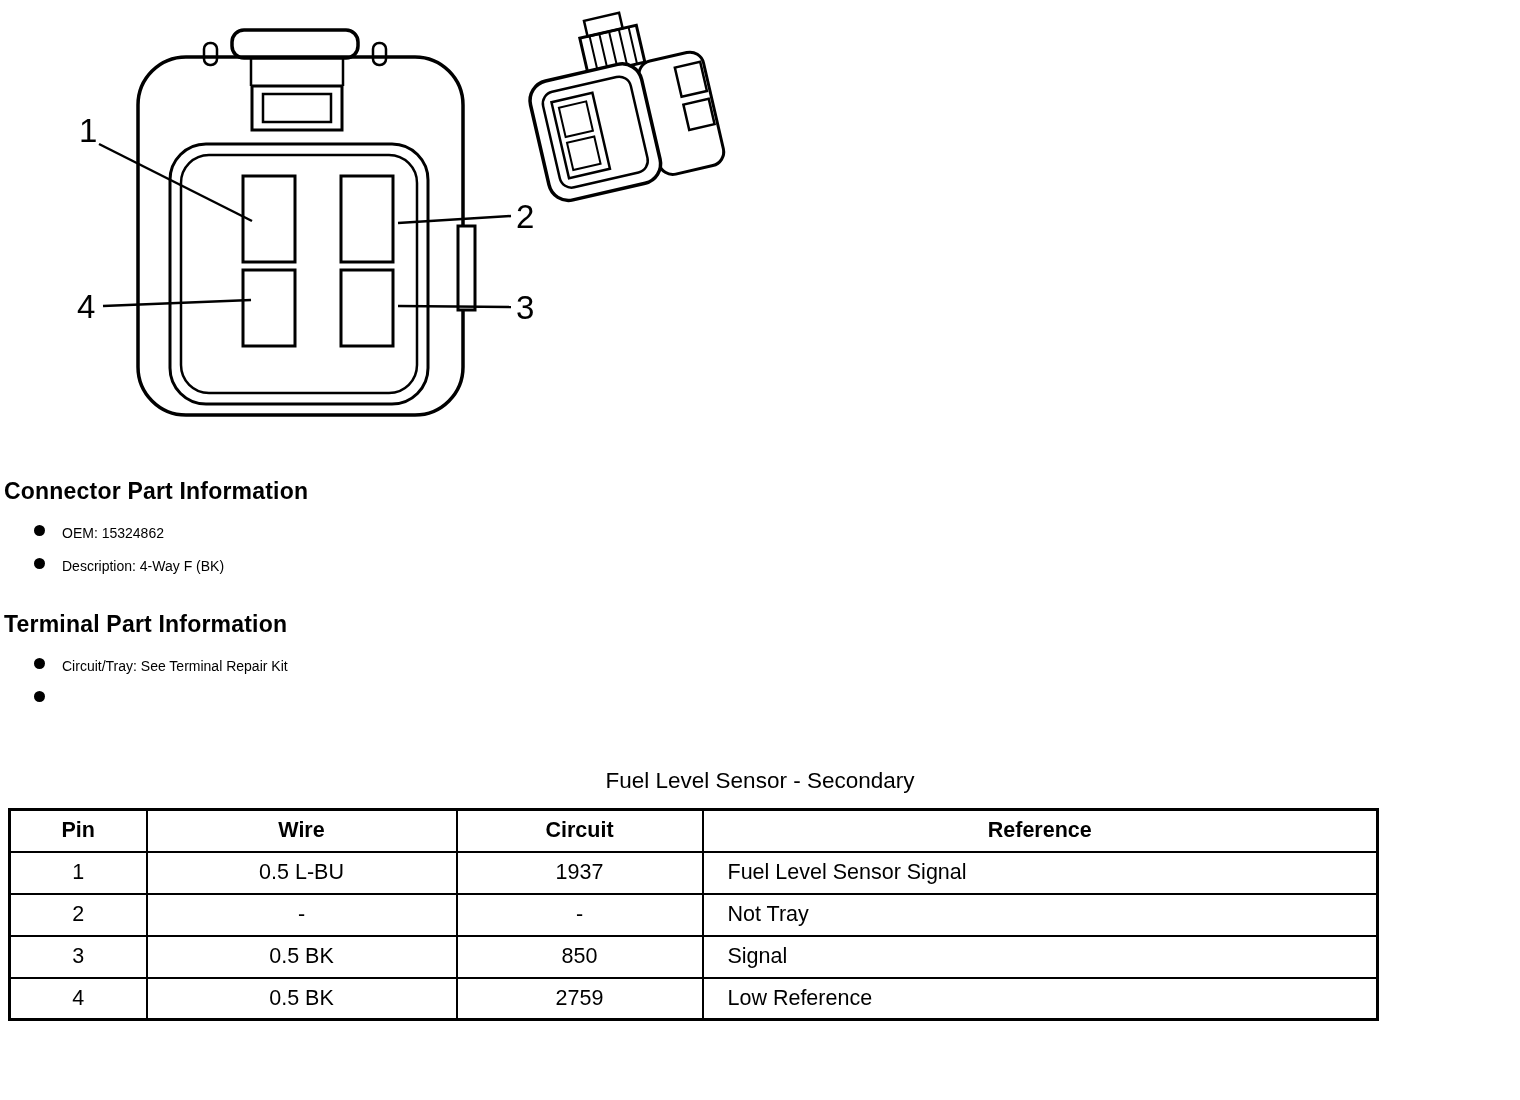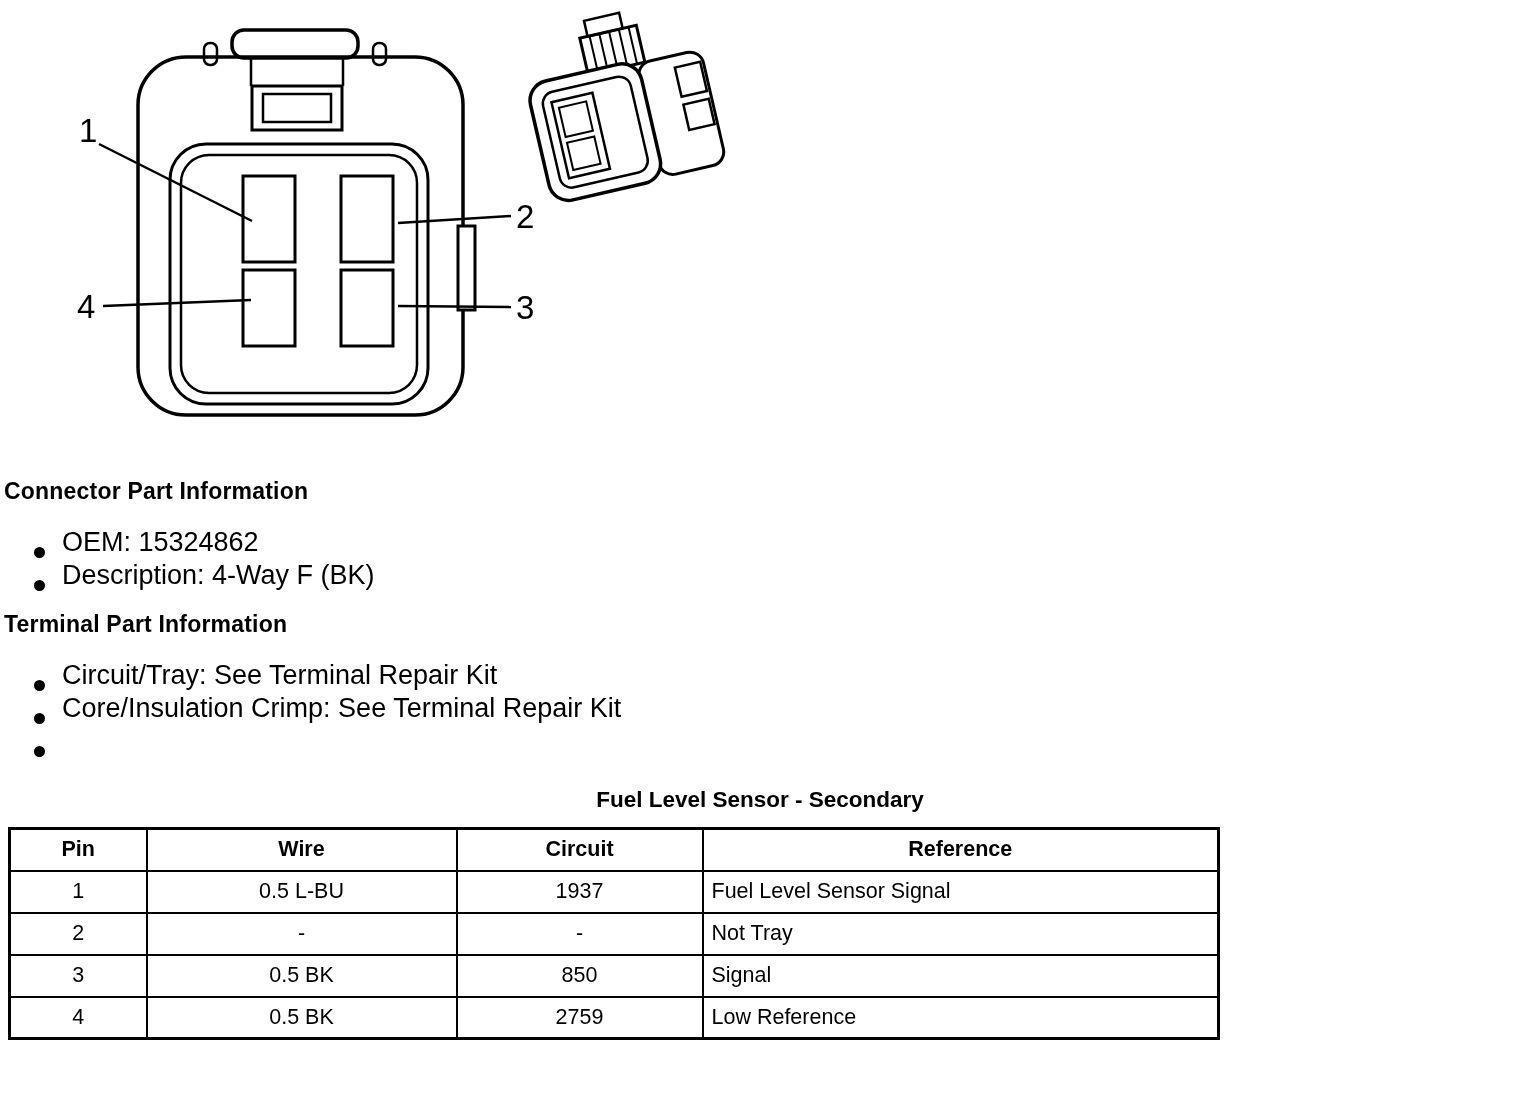--- a/index.html
+++ b/index.html
@@ -22,60 +22,60 @@
     font-weight: bold;
     margin: 20px 0 0 4px;
     letter-spacing: 0.2px;
   }
   ul.bullets {
     list-style: none;
     margin-top: 20px;
   }
   ul.bullets li {
     display: flex;
-    align-items: flex-end;
-    font-size: 27px;
+    align-items: flex-start;
+    font-size: 14px;
     height: 33px;
     padding-left: 34px;
   }
   .dot {
     width: 11px;
     height: 11px;
     border-radius: 50%;
     background: #000;
     margin-right: 17px;
     flex: 0 0 auto;
   }
 
   .table-title {
     text-align: center;
-    font-weight: bold;
+    font-weight: normal;
     font-size: 22.5px;
-    margin-top: 30px;
+    margin-top: 44px;
   }
   table.pinout {
     border-collapse: collapse;
     table-layout: fixed;
-    width: 1212px;
+    width: 1371px;
     margin: 14px 8px 0 8px;
     border: 3px solid #000;
   }
   table.pinout th, table.pinout td {
     border: 2px solid #000;
     height: 42px;
     font-size: 21.5px;
     text-align: center;
     padding: 0;
     overflow: hidden;
     white-space: nowrap;
   }
   table.pinout th { font-weight: bold; }
   table.pinout td.left {
     text-align: left;
-    padding-left: 8px;
+    padding-left: 24px;
   }
 </style>
 </head>
 <body>
 
 <div class="page">
 
   <div class="diagram-area">
     <svg class="connector-svg" width="780" height="458" viewBox="0 0 780 458" xmlns="http://www.w3.org/2000/svg">
 
@@ -143,24 +143,20 @@
 
   <div class="section-heading">Terminal Part Information</div>
 
   <ul class="bullets">
     <li>
       <span class="dot"></span>
       <span>Circuit/Tray: See Terminal Repair Kit</span>
     </li>
     <li>
       <span class="dot"></span>
-      <span>Core/Insulation Crimp: See Terminal Repair Kit</span>
-    </li>
-    <li>
-      <span class="dot"></span>
     </li>
   </ul>
 
   <div class="table-title">Fuel Level Sensor - Secondary</div>
 
   <table class="pinout">
     <colgroup>
       <col style="width:137px">
       <col style="width:310px">
       <col style="width:246px">

